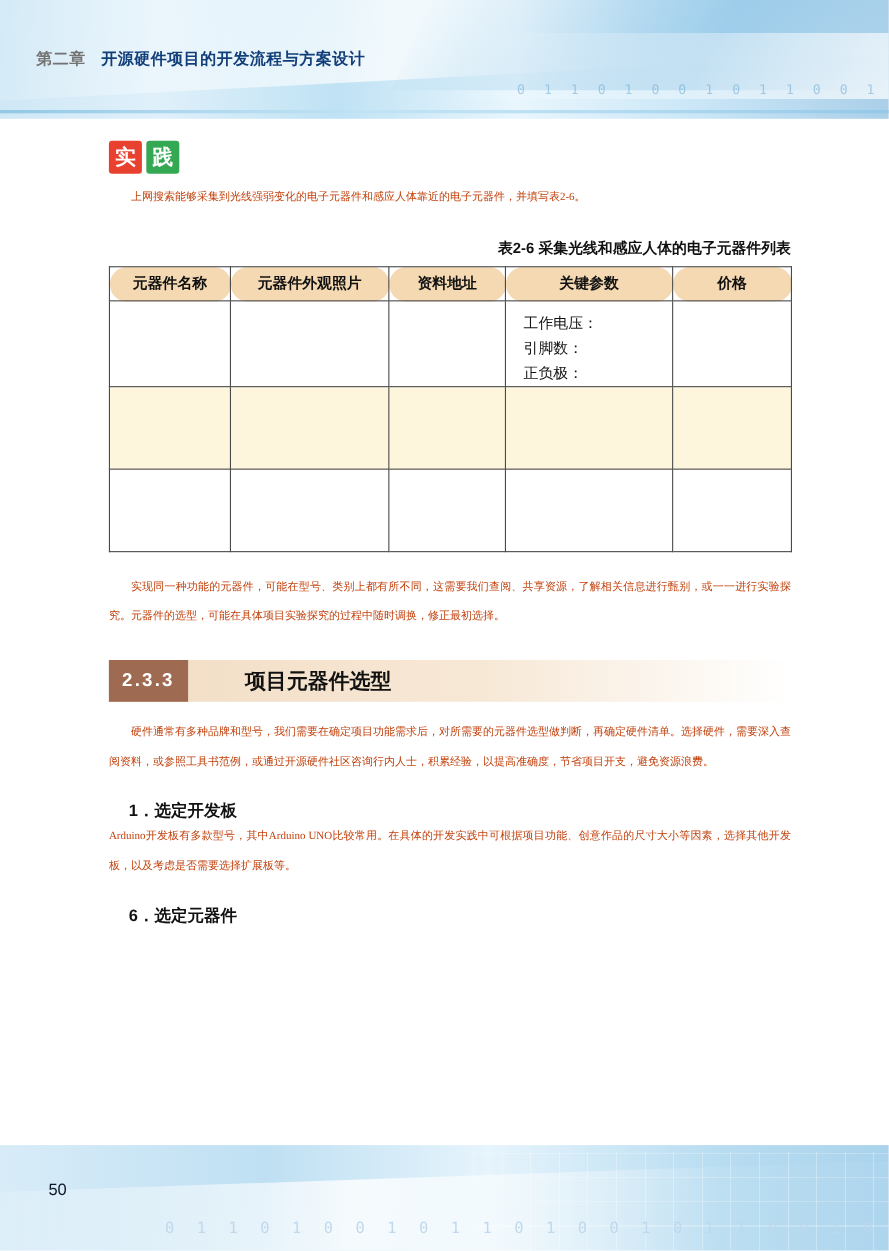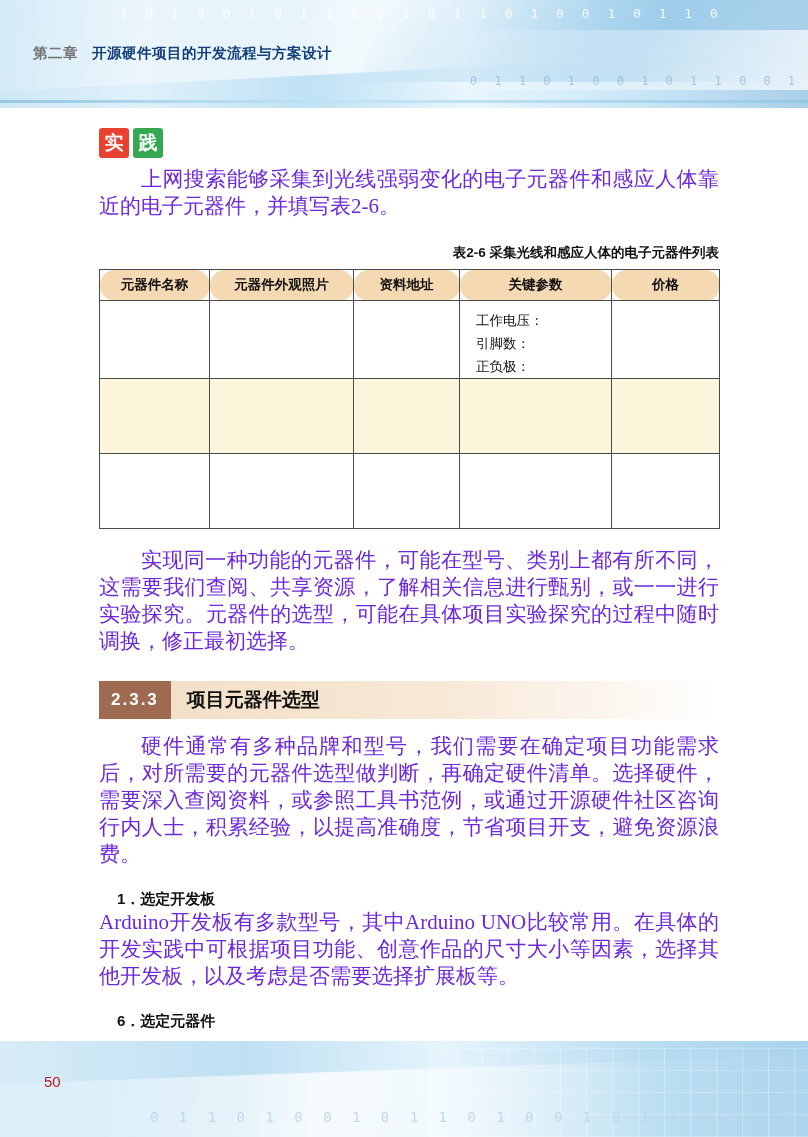--- a/index.html
+++ b/index.html
@@ -122,21 +122,21 @@
     font-size: 14px;
     letter-spacing: 6px;
     color: rgba(190,215,235,0.95);
     white-space: nowrap;
   }
   .page-number {
     position: absolute;
     left: 44px; top: 1073px;
     font-family: "Liberation Sans", sans-serif;
     font-size: 15px;
-    color: #b91c1c;
+    color: #0f172a;
   }
 
   
   .content {
     position: absolute;
     left: 99px;
     top: 128px;
     width: 620px;
   }
 
@@ -152,23 +152,23 @@
     font-weight: bold;
     font-size: 19px;
     color: #ffffff;
     border-radius: 3px;
   }
   .badge .b1 { background: #e8412f; margin-right: 4px; }
   .badge .b2 { background: #35a853; }
 
   p.para {
     margin: 0 0 0 0;
-    font-size: 21px;
+    font-size: 10px;
     line-height: 27px;
-    color: #6d28d9;
+    color: #c2410c;
     text-align: justify;
     text-justify: inter-ideograph;
   }
   p.indent { text-indent: 2em; }
 
   .table-caption {
     margin: 24px 0 7px 0;
     text-align: right;
     font-family: "Liberation Sans", sans-serif;
     font-size: 13.5px;
@@ -204,20 +204,21 @@
     line-height: 23px;
   }
 
   .section-head {
     margin-top: 26px;
     display: flex;
     align-items: stretch;
     width: 620px;
     height: 38px;
     background: linear-gradient(90deg, #f2ddc4 0%, #f7e8d6 55%, #ffffff 100%);
+    gap: 36px;
   }
   .section-head .num {
     background: #9e6b52;
     color: #ffffff;
     font-family: "Liberation Sans", sans-serif;
     font-weight: bold;
     font-size: 17px;
     letter-spacing: 2px;
     display: flex;
     align-items: center;
@@ -247,21 +248,20 @@
 </style>
 </head>
 <body>
 
 <div class="page">
 
   <div class="top-band">
     <div class="sweep1"></div>
     <div class="sweep2"></div>
     <div class="sweep3"></div>
-    <div class="binary">1 0 1 0 0 1 0 1 1 0 0 1 0 1 1 0 1 0 0 1 0 1 1 0</div>
     <div class="binary2">0 1 1 0 1 0 0 1 0 1 1 0 0 1 0 1</div>
   </div>
   <div class="band-rule"></div>
 
   <div class="header-title">
     <span class="chap">第二章</span><span>开源硬件项目的开发流程与方案设计</span>
   </div>
 
   <div class="content">
 

